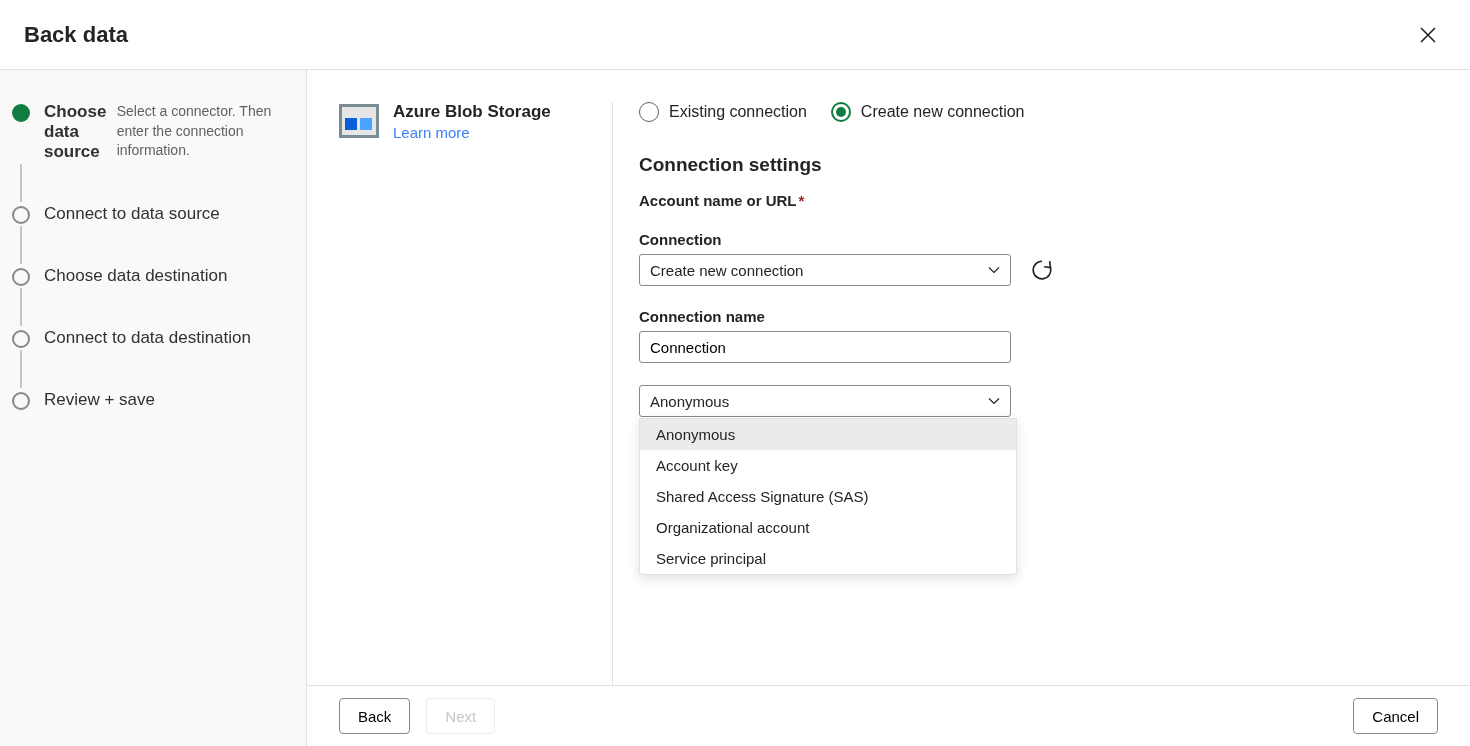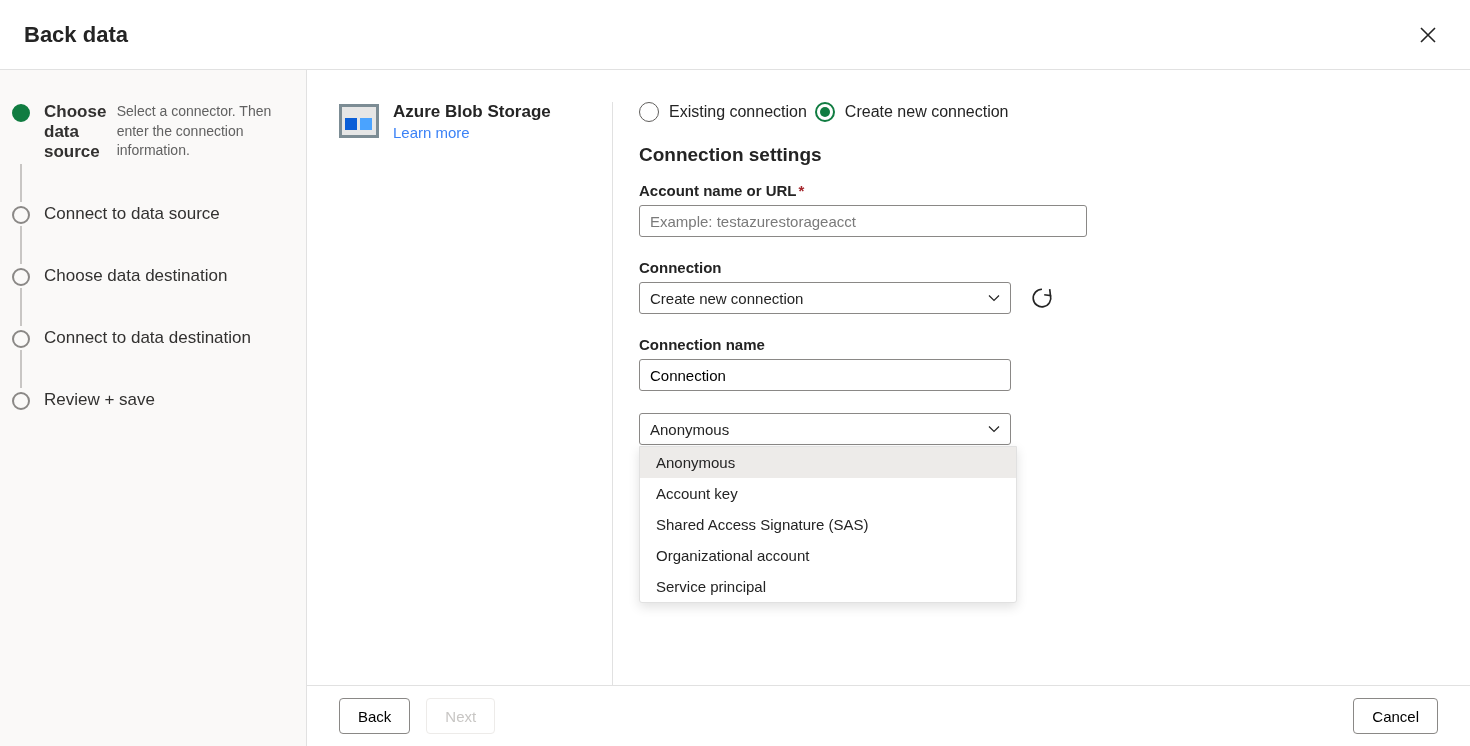--- a/index.html
+++ b/index.html
@@ -131,22 +131,22 @@
 
   
   .form-col {
     flex: 1;
     padding-left: 26px;
     max-width: 720px;
   }
   .radio-row {
     display: flex;
     align-items: flex-start;
-    gap: 8px;
-    margin-bottom: 22px;
+    gap: 24px;
+    margin-bottom: 32px;
   }
   .radio-item {
     display: flex;
     align-items: center;
     gap: 10px;
     cursor: pointer;
     font-size: 16px;
   }
   .radio-circle {
     width: 20px; height: 20px;
@@ -350,21 +350,20 @@
             <span>Create new connection</span>
           </div>
         </div>
 
         <div class="section-h">Connection settings</div>
 
         <div class="field-block">
           <label class="field-label">
             <span>Account name or URL</span><span class="req">*</span>
           </label>
-          <input class="text-input" type="text" placeholder="Example: testazurestorageacct" value="" style="">
         </div>
 
 
         <div class="field-block">
           <label class="field-label">Connection</label>
           <div class="select-wrap">
             <div class="select-box">
               <span>Create new connection</span>
               <svg class="chevron" viewBox="0 0 12 12">
                 <path d="M1 3.5 L6 8.5 L11 3.5" stroke="#242424" stroke-width="1.2" fill="none"></path>

